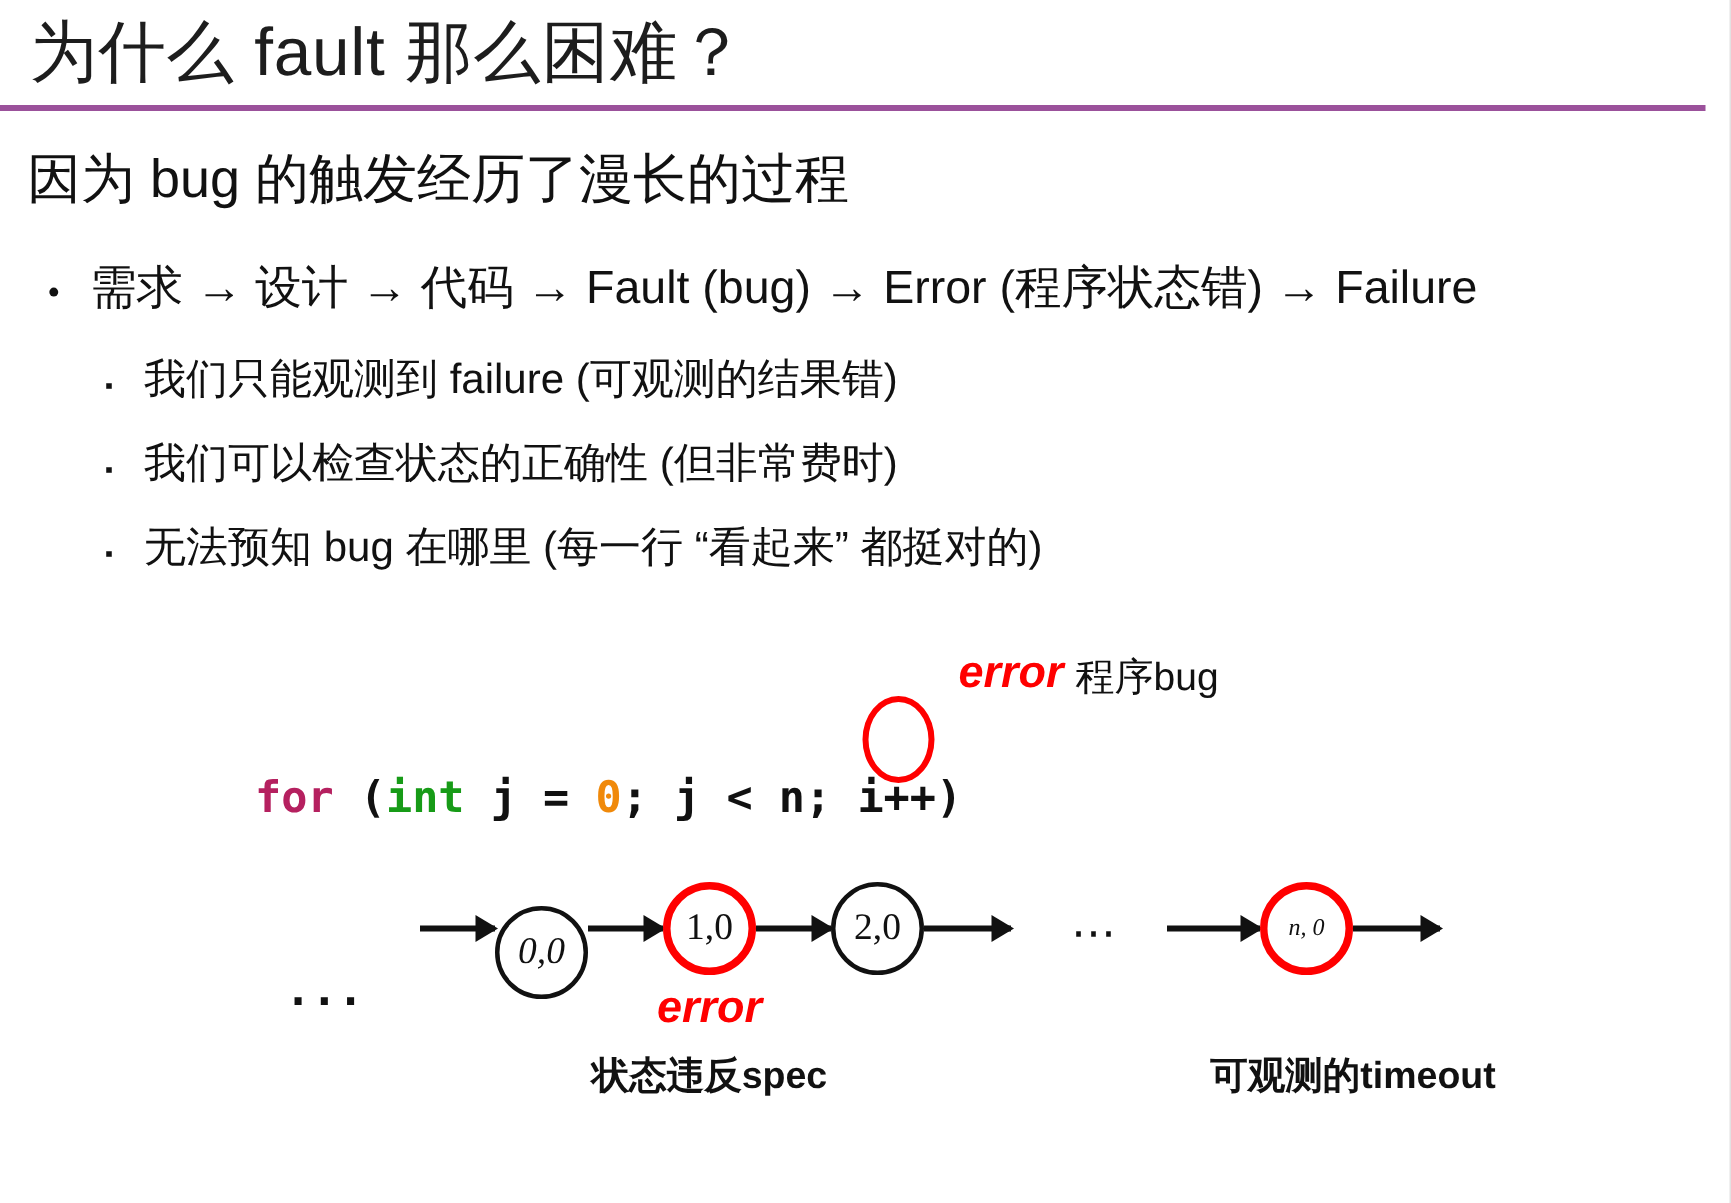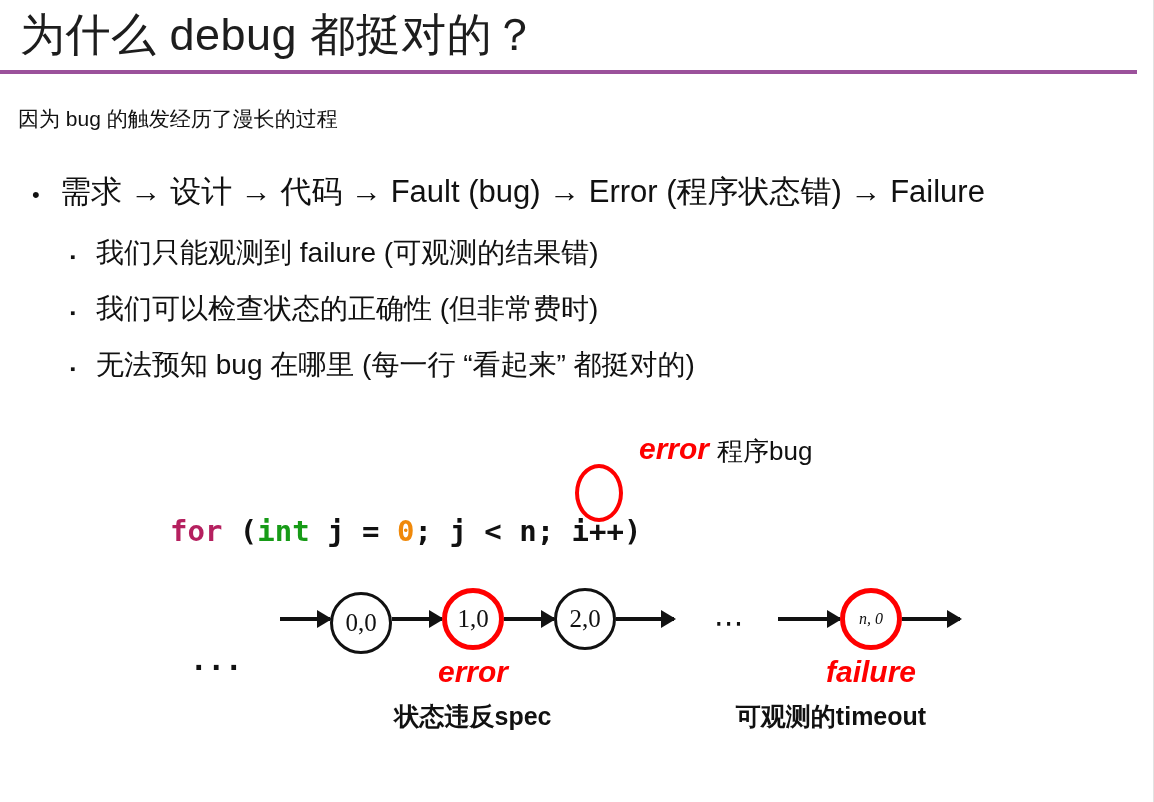--- a/index.html
+++ b/index.html
@@ -40,21 +40,21 @@
     width: 1137px;
     height: 4px;
     background: #9b519b;
   }
 
   
   .lead {
     position: absolute;
     left: 18px;
     top: 99px;
-    font-size: 21px;
+    font-size: 36px;
     line-height: 40px;
     color: #111111;
     white-space: nowrap;
   }
 
   
   .bullet1 {
     position: absolute;
     left: 32px;
     top: 170px;
@@ -212,21 +212,21 @@
     color: #111111;
     white-space: nowrap;
     text-align: center;
   }
 </style>
 </head>
 <body>
 
 <div id="slide">
 
-  <div class="title">为什么 debug 都挺对的？</div>
+  <div class="title">为什么 fault 那么困难？</div>
   <div class="title-rule"></div>
 
   <div class="lead">因为 bug 的触发经历了漫长的过程</div>
 
   <div class="bullet1">
     <span class="marker">•</span>
     <span>需求 → 设计 → 代码 → Fault (bug) → Error (程序状态错) → Failure</span>
   </div>
 
   <div class="bullet2 b2a">
@@ -249,21 +249,21 @@
 
   <div class="fault-label">error</div>
   <div class="fault-cn">程序bug</div>
 
   <div class="bug-circle"></div>
 
   <div class="diagram">
 
     <div class="arrow" style="left:280px; top:57px; width:50px;"></div>
 
-    <div class="node" style="left:330px; top:32px;">
+    <div class="node" style="left:330px; top:44px;font-style:italic;">
       <span>0,0</span>
     </div>
 
     <div class="arrow" style="left:392px; top:57px; width:50px;"></div>
 
     <div class="node red" style="left:442px; top:28px;">
       <span>1,0</span>
     </div>
 
     <div class="arrow" style="left:504px; top:57px; width:50px;"></div>
@@ -280,18 +280,17 @@
 
     <div class="node red italicn" style="left:840px; top:28px;">
       <span>n, 0</span>
     </div>
 
     <div class="arrow" style="left:902px; top:57px; width:58px;"></div>
 
     <div class="sublabel" style="left:413px; top:95px; width:120px;">error</div>
     <div class="caption" style="left:353px; top:140px; width:240px;">状态违反spec</div>
 
-    <div class="sublabel" style="left:811px; top:95px; width:120px;">failure</div>
-    <div class="caption" style="left:711px; top:140px; width:240px;text-align:center;">可观测的timeout</div>
+    <div class="caption" style="left:782px; top:140px; width:240px;text-align:center;">可观测的timeout</div>
 
   </div>
 
 </div>
 
 </body></html>

